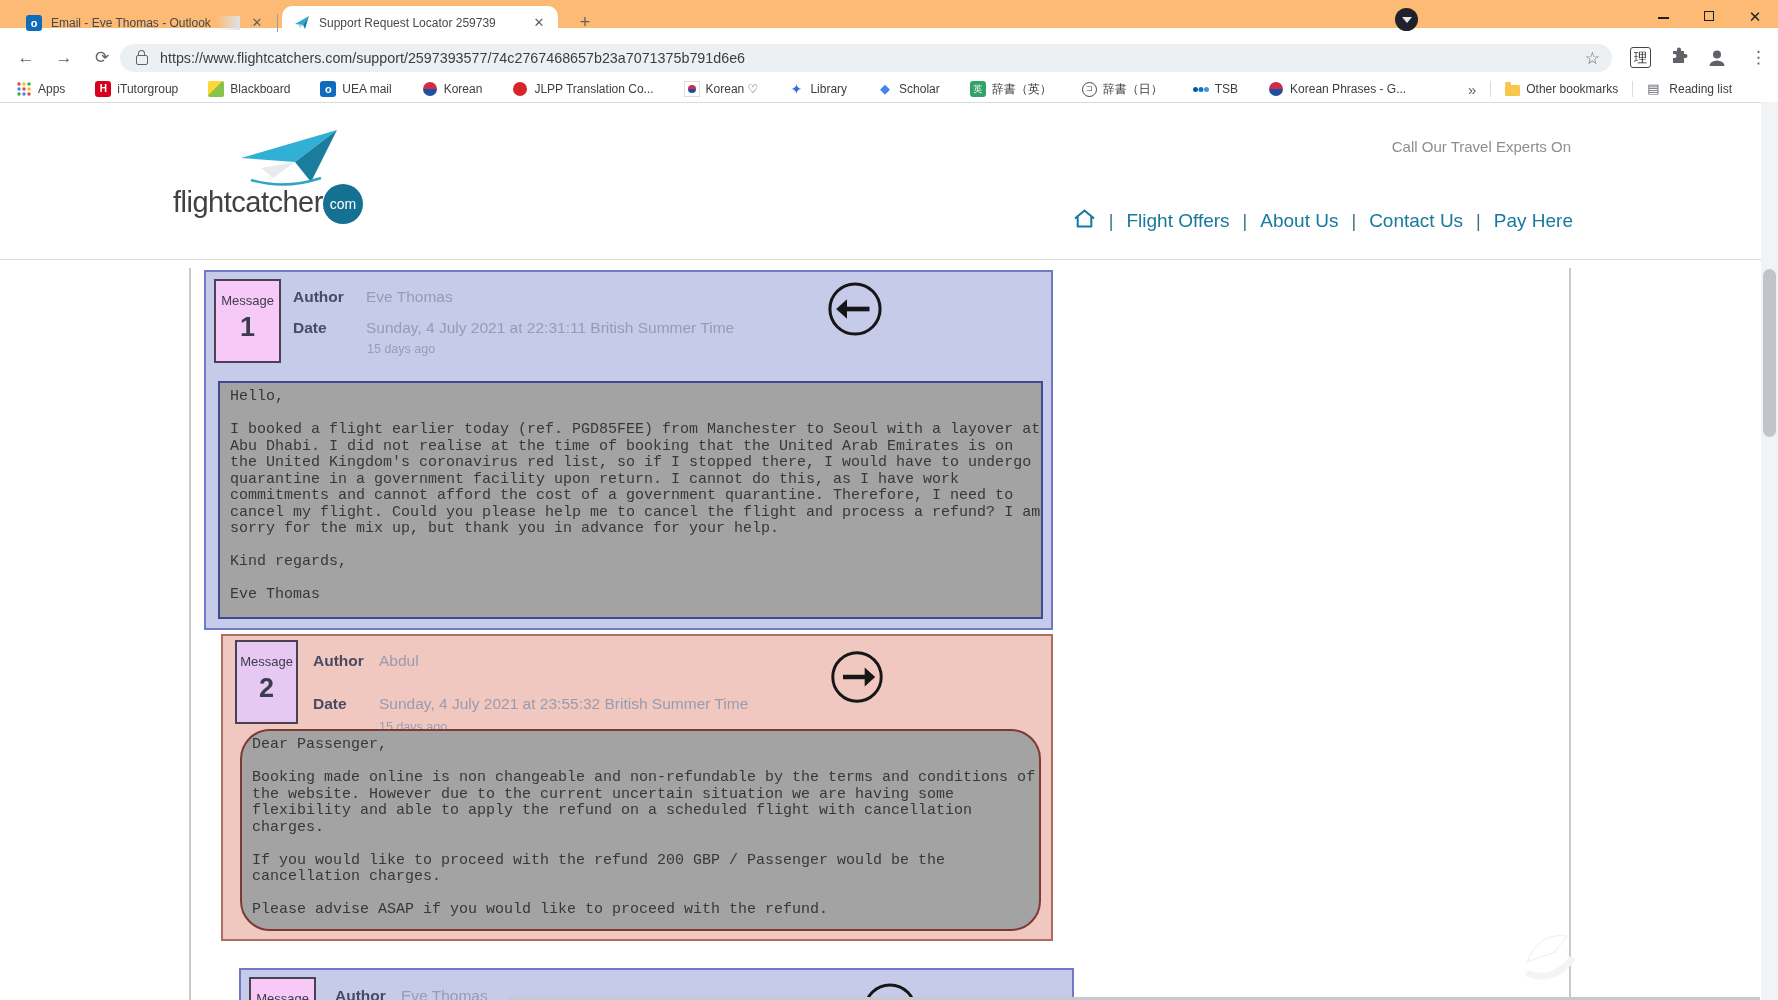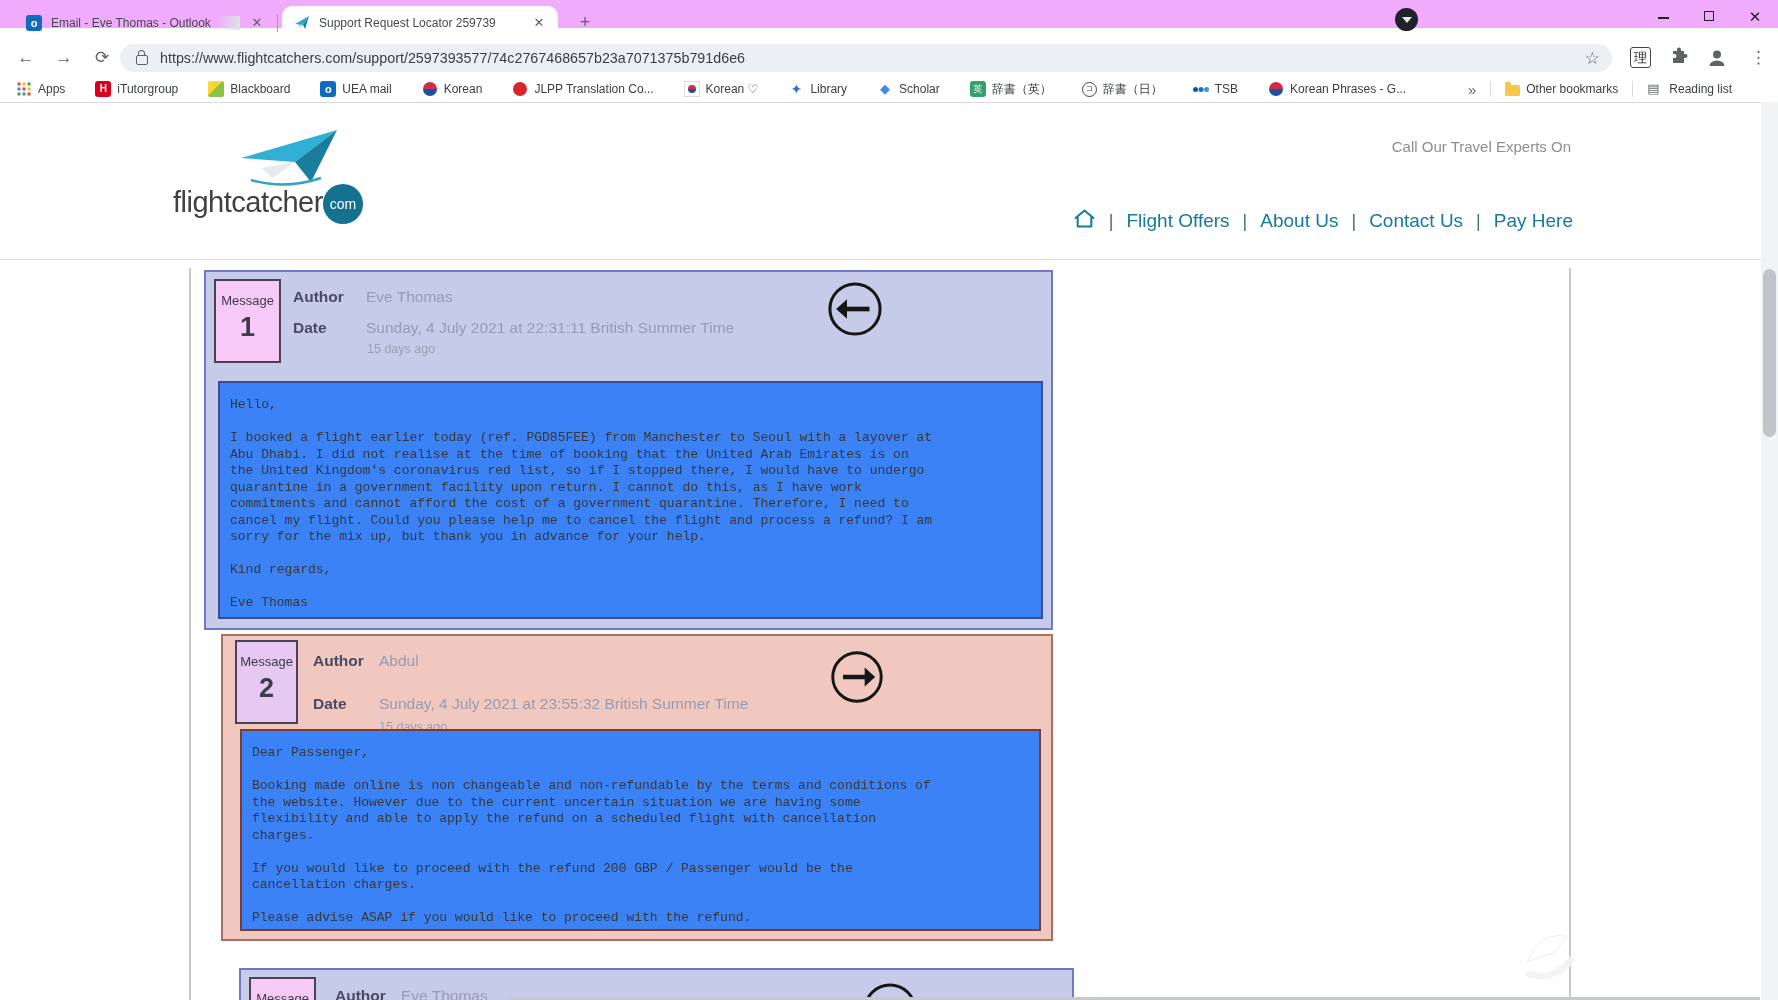--- a/index.html
+++ b/index.html
@@ -1,20 +1,20 @@
 <!DOCTYPE html>
 <html><head>
 <meta charset="utf-8">
 <style>
   * { margin:0; padding:0; box-sizing:border-box; }
   html,body { width:1778px; height:1000px; overflow:hidden; background:#fff;
     font-family:"Liberation Sans", sans-serif; }
 
   
-  #tabstrip { position:absolute; left:0; top:0; width:1778px; height:28px; background:#f0abfc; }
+  #tabstrip { position:absolute; left:0; top:0; width:1778px; height:28px; background:#fdba74; }
   .tab { position:absolute; top:6px; height:34px; display:flex; align-items:center; padding:0 10px 0 12px; }
   .tab.inactive { left:14px; width:262px; }
   .tab.active { left:282px; width:276px; background:#fff; border-radius:10px 10px 0 0; }
   .tab .tfav { width:16px; height:16px; flex:none; margin-right:9px; position:relative; }
   .tab .ttl { font-size:12px; color:#45494e; white-space:nowrap; overflow:hidden; flex:1; position:relative; }
   .tab.active .ttl::after { content:""; position:absolute; right:0; top:0; width:28px; height:100%;
     background:linear-gradient(90deg, rgba(255,255,255,0), #fff); }
   .tab.inactive .ttl::after { content:""; position:absolute; right:0; top:0; width:24px; height:100%;
     background:linear-gradient(90deg, rgba(222,225,230,0), #dee1e6); }
   .tclose { width:18px; height:18px; border-radius:50%; flex:none; margin-left:8px; color:#5f6368;
@@ -131,25 +131,25 @@
   .badge { position:absolute; border:2px solid #4a4252; text-align:center; color:#3c3c4c; }
   .badge.pinkish { background:#f6c9f6; }
   .badge.violet { background:#e6c8f2; }
   .badge .blab { font-size:13px; margin-top:12px; }
   .badge .bnum { font-size:27px; font-weight:bold; margin-top:4px; }
   .flab { position:absolute; font-size:15.5px; font-weight:bold; color:#4a4a63; }
   .fval { position:absolute; font-size:15.5px; color:#989bb1; white-space:nowrap; }
   .ago { position:absolute; font-size:12.5px; color:#9a9db3; }
   .dirlab { position:absolute; font-size:10px; color:#6e6e86; white-space:nowrap;margin-top:36px; }
   .arrow { position:absolute; }
-  .mbody { position:absolute; background:#3b82f6; border:2px solid; padding:14px 10px;
-    font-family:"Liberation Mono", monospace; font-size:13px; line-height:16.5px; color:#383838;
+  .mbody { position:absolute; background:#a3a3a3; border:2px solid; padding:6px 10px;
+    font-family:"Liberation Mono", monospace; font-size:15px; line-height:16.5px; color:#383838;
     white-space:pre; overflow:hidden; }
   .mbody.blue { border-color:#3e4a94; }
-  .mbody.pink { border-color:#7c3b33; }
+  .mbody.pink { border-color:#7c3b33;border-radius:30px; }
 
   
   #vscroll { position:absolute; right:0; top:102px; width:17px; height:898px; background:#f2f3f5; }
   #vthumb { position:absolute; left:2px; top:167px; width:13px; height:168px; background:#c1c4c9;
     border-radius:7px; }
   #hstrip { position:absolute; left:509px; top:893px; width:1251px; height:3px; background:#c7c9cc; z-index:9; }
 
   #watermark { position:absolute; left:1519px; top:818px; width:60px; height:66px; opacity:0.95; z-index:8; }
 </style>
 </head>

